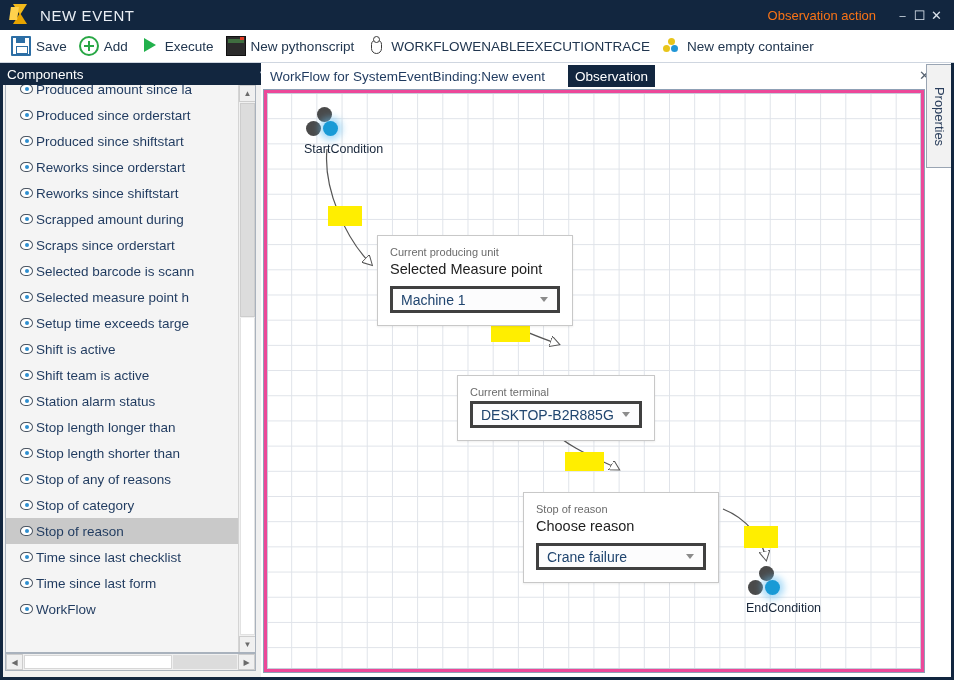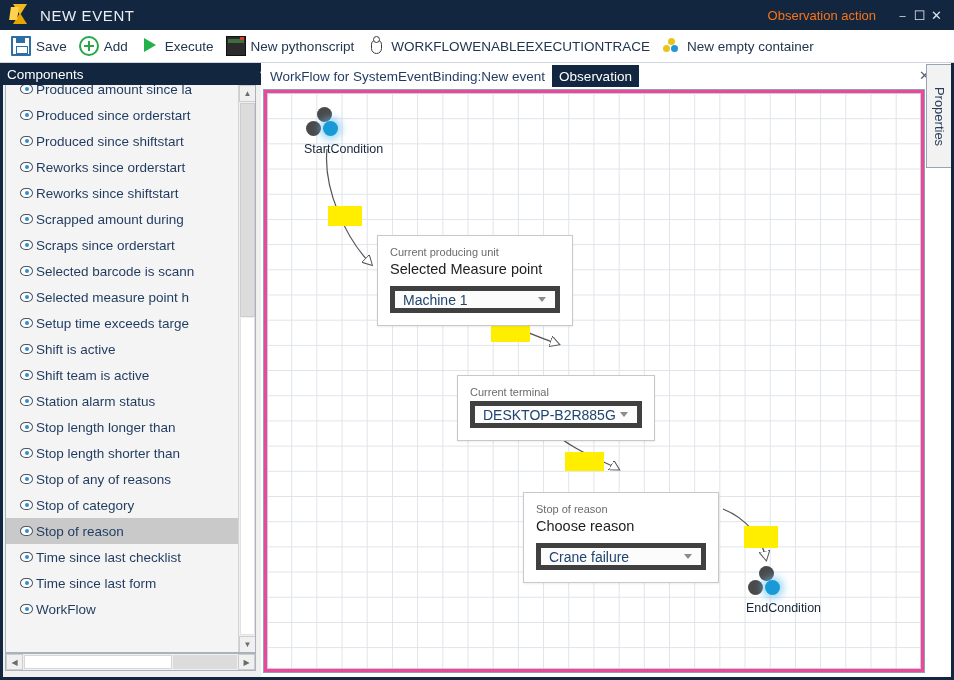--- a/index.html
+++ b/index.html
@@ -185,21 +185,21 @@
     position:absolute; left:167px; top:1px; right:18px; height:14px; background:#dcdcdc;
   }
 
   
   .mainarea {
     position: absolute; left: 261px; top: 63px; width: 693px; height: 617px;
     background: #ffffff;
   }
   .doctabs {
     position: absolute; left: 2px; top: 2px; width: 664px; height: 22px;
-    display: flex; align-items: stretch;
+    display: flex; align-items: stretch; gap: 16px;
   }
   .doctab {
     display:flex; align-items:center; padding: 0 7px; font-size: 13.5px;
     color:#1f3a5f; background:#ffffff; cursor:pointer; white-space:nowrap;
   }
   .doctab.active { background:#12263f; color:#ffffff; }
   .tabs-close {
     position:absolute; right: 24px; top: 5px; color:#56616f; font-size: 13px; cursor:pointer;
   }
 
@@ -232,21 +232,21 @@
 
   
   .card {
     position:absolute; background:#ffffff; border:1px solid #c8c8c8;
     box-shadow: 0 1px 2px rgba(0,0,0,0.07);
     padding: 10px 12px 12px 12px;
   }
   .card-sub { font-size: 11px; color:#6b6b6b; margin-bottom: 3px; }
   .card-title { font-size: 14.5px; color:#1d1d1d; margin-bottom: 9px; }
   .card-select {
-    position: relative; height: 27px; border:5px solid #404040; background:#fcfcfd;
+    position: relative; height: 27px; border:3px solid #404040; background:#fcfcfd;
     display:flex; align-items:center; cursor:pointer;
   }
   .card-select .val { font-size: 14px; color:#20456f; padding-left: 8px; }
   .card-select .car {
     margin-left:auto; margin-right: 9px; width:0; height:0;
     border-left: 4px solid transparent; border-right: 4px solid transparent;
     border-top: 5px solid #8b8b8b;
   }
 
   

